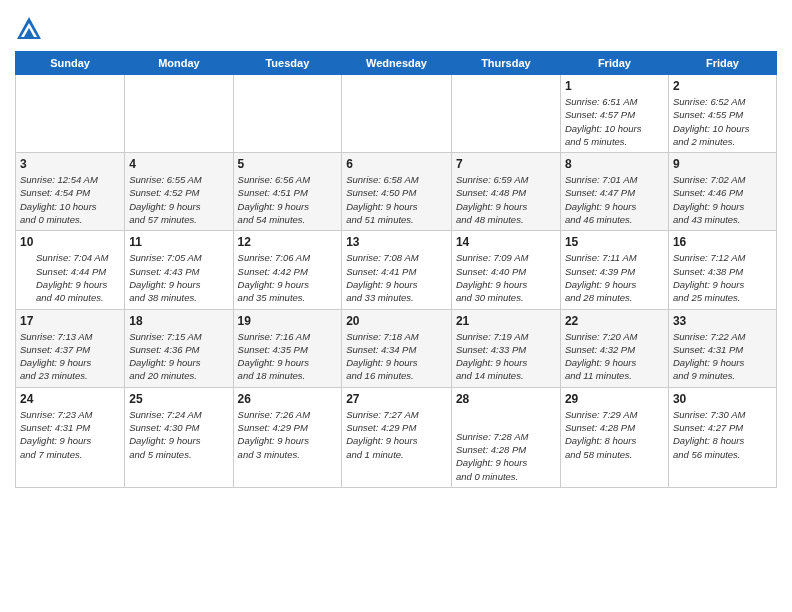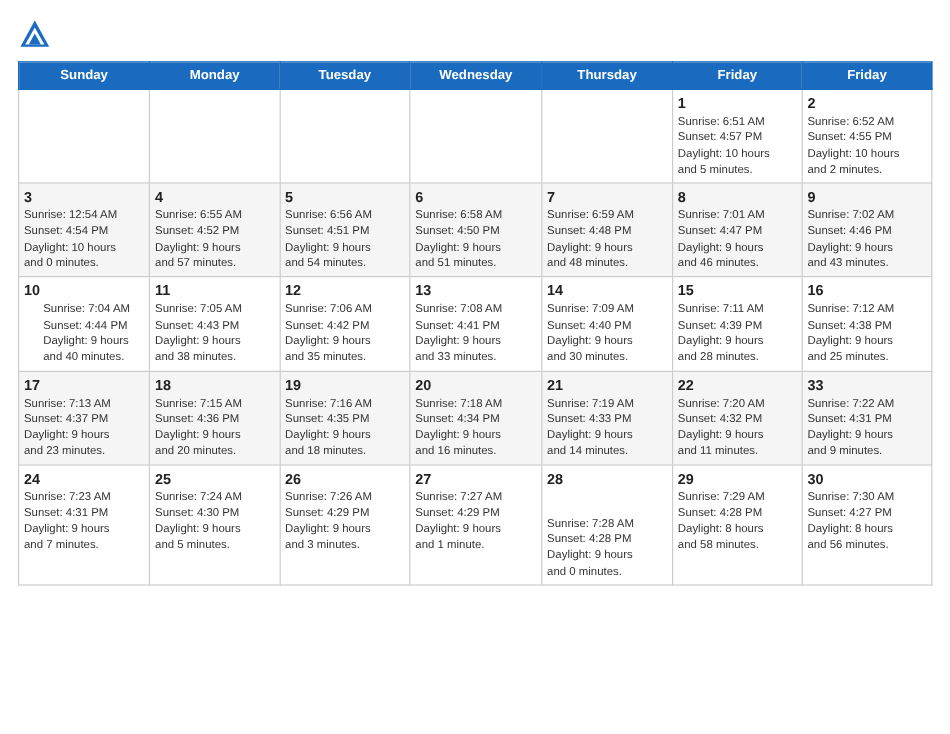--- a/index.html
+++ b/index.html
@@ -78,20 +78,21 @@
       font-size: 12px;
       font-weight: bold;
       color: #222;
       display: block;
       margin-bottom: 2px;
     }
     .day-info {
       font-size: 9.5px;
       color: #333;
       line-height: 1.4;
+      font-style: italic;
     }
     .empty-cell {
       background: #fff !important;
     }
   </style>
 </head>
 <body>
 
 <div class="page">
   <div class="header">

